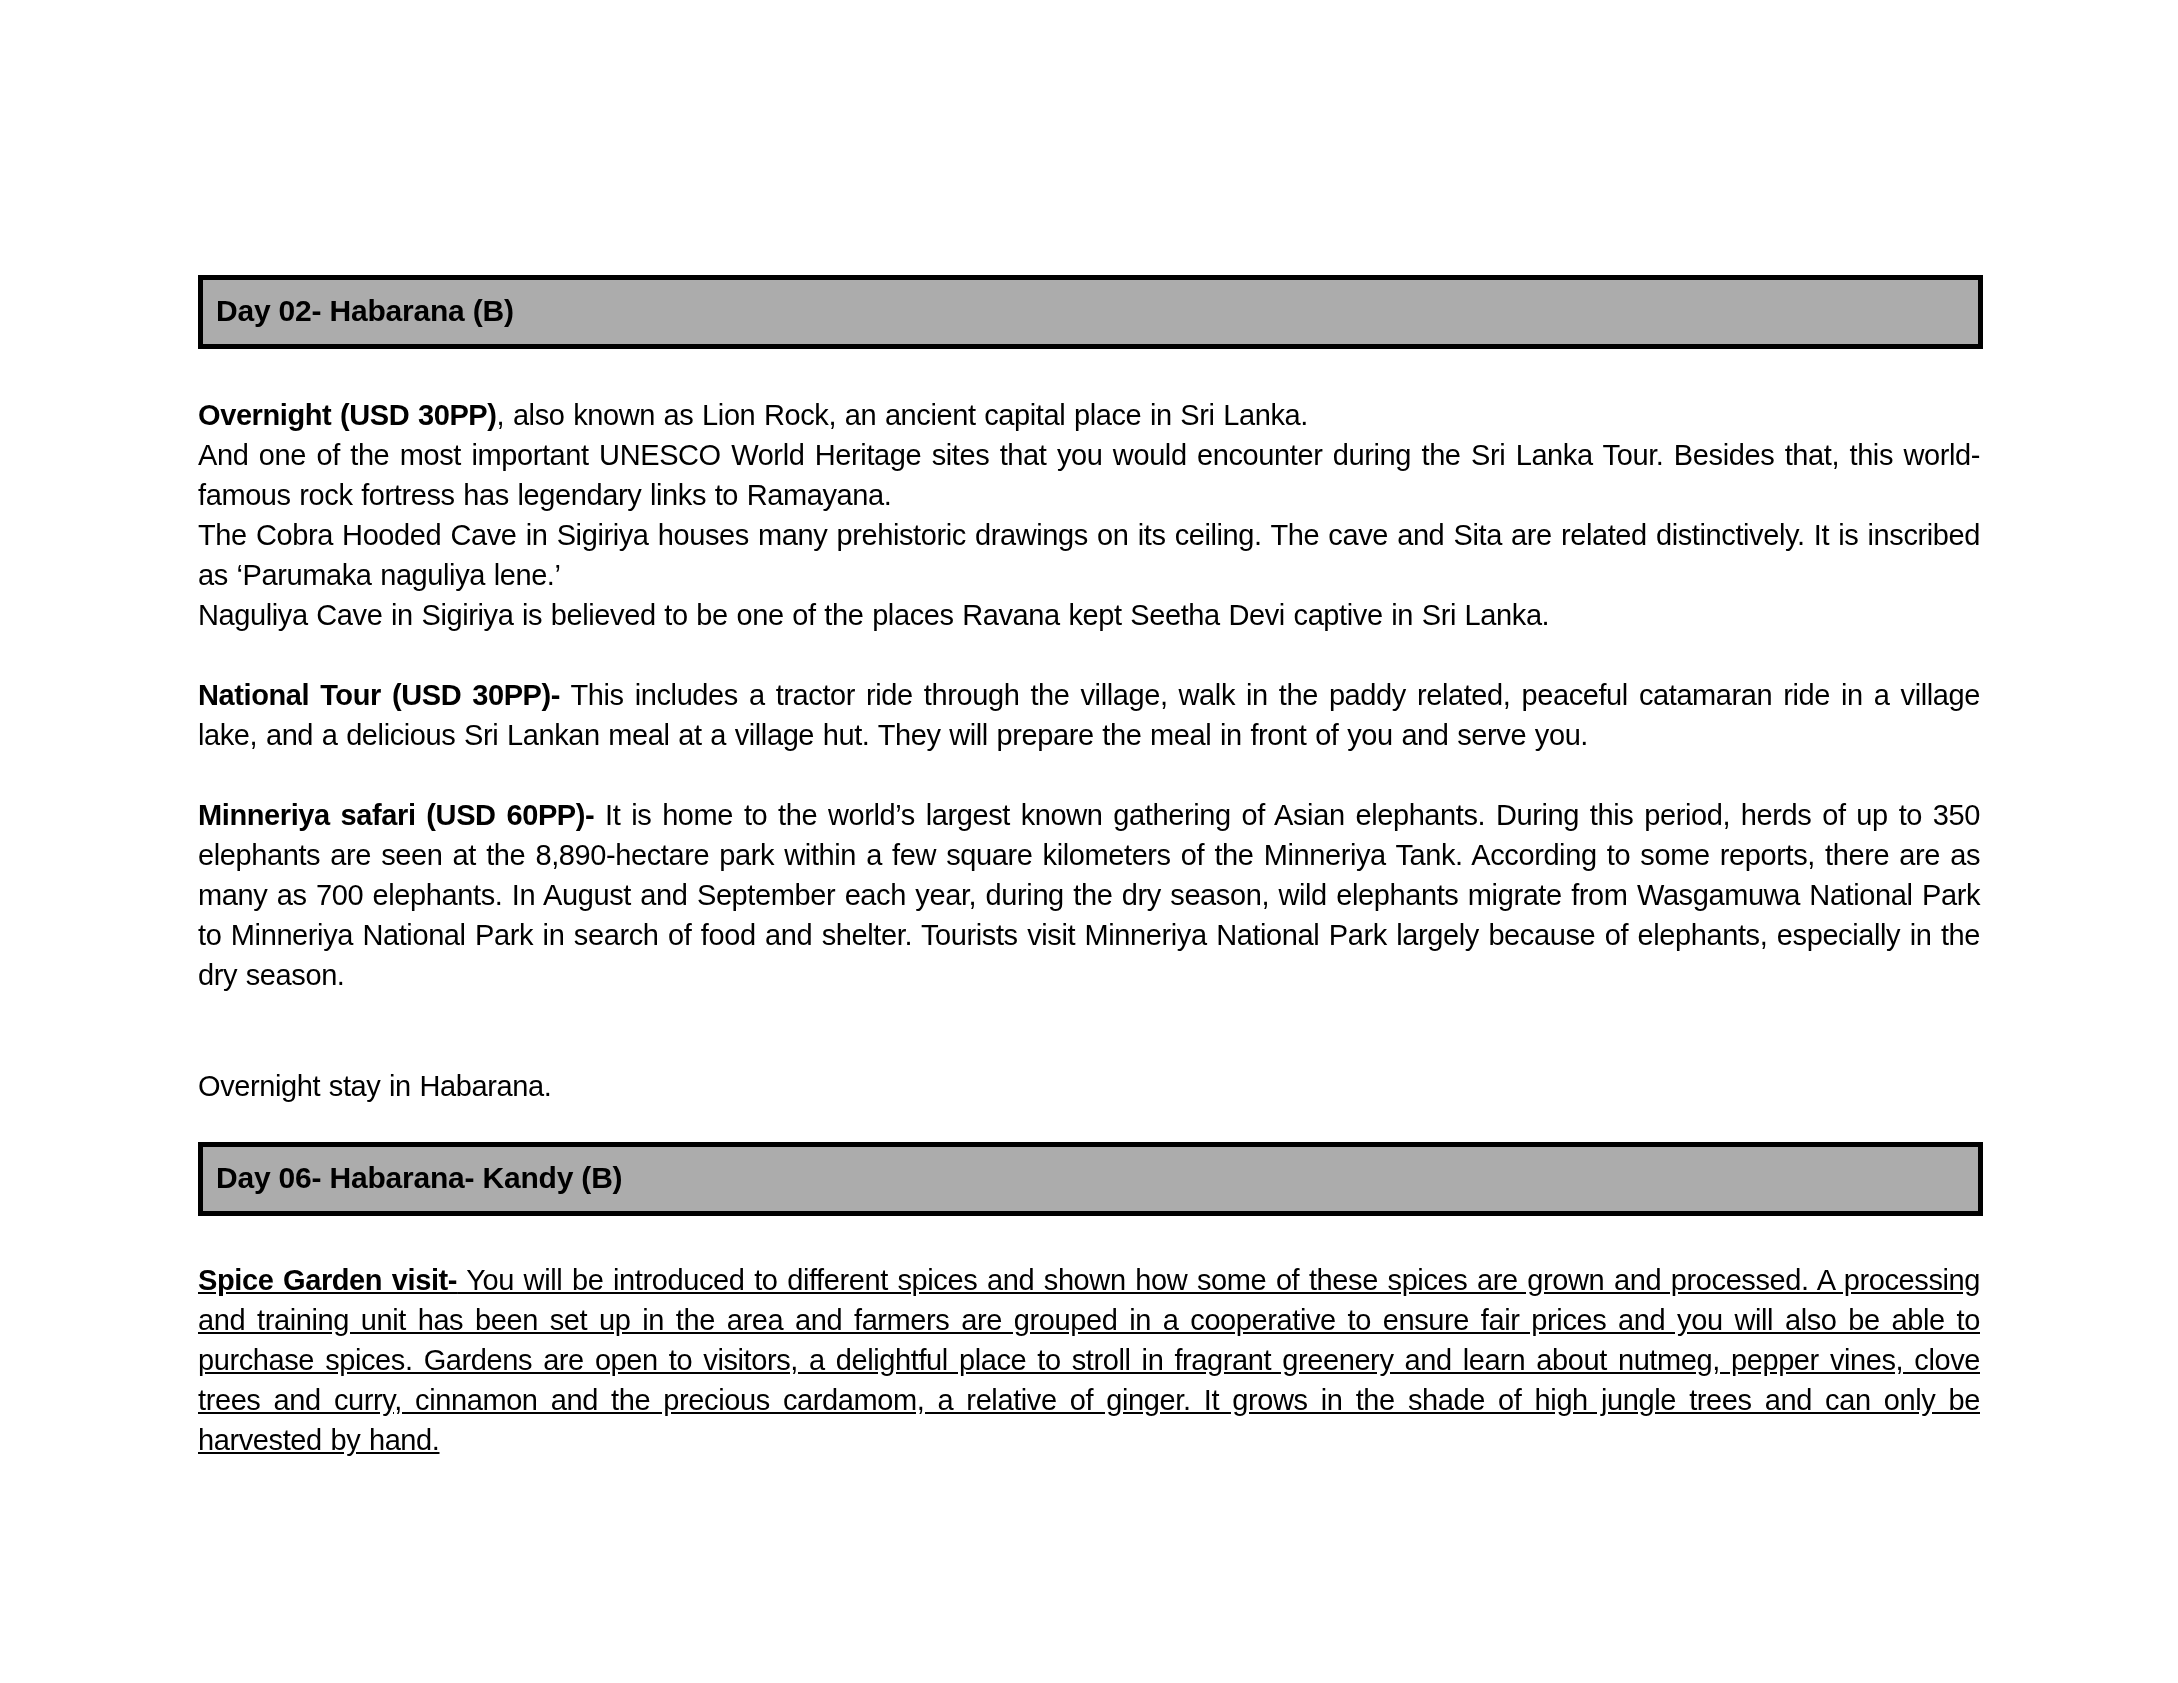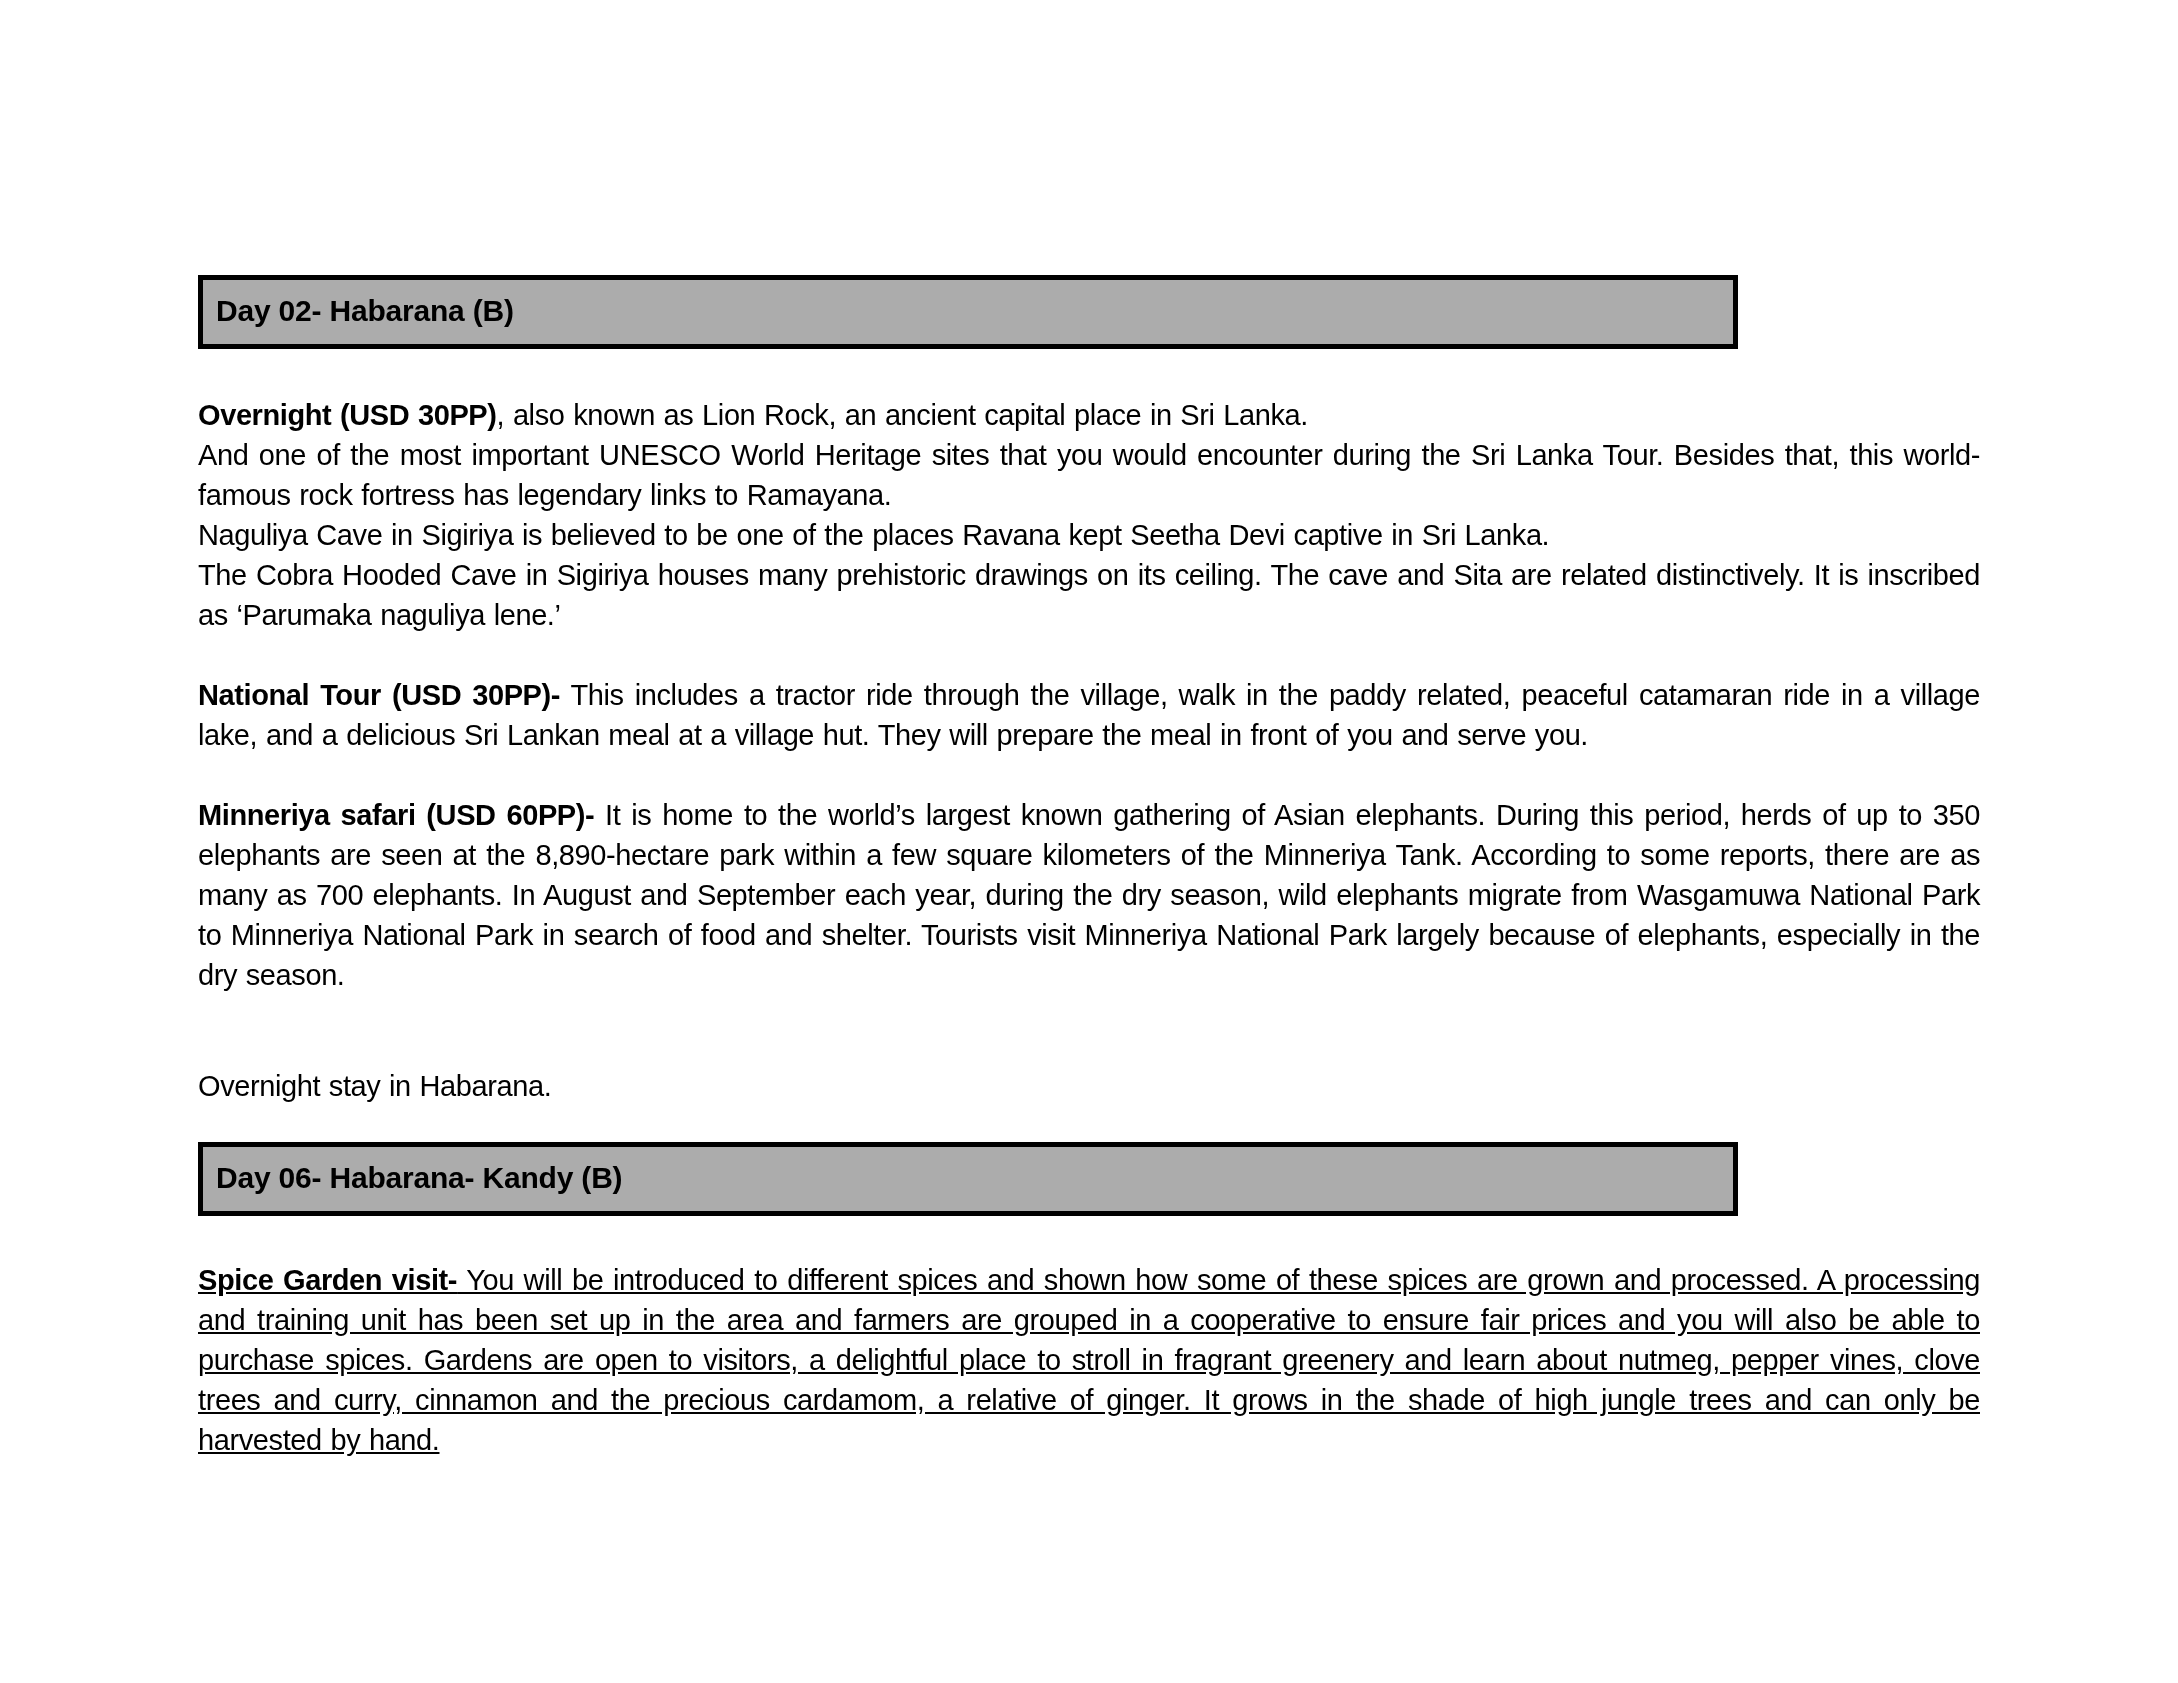--- a/index.html
+++ b/index.html
@@ -17,21 +17,21 @@
     color: #000000;
   }
   .content {
     position: absolute;
     left: 198px;
     top: 0;
     width: 1782px;
   }
   .header-bar {
     box-sizing: border-box;
-    width: 1540px;
+    width: 1785px;
     height: 74px;
     background: #acacac;
     border: 5px solid #000000;
     display: flex;
     align-items: center;
     padding: 10px 0 12px 13px;
   }
   .header-bar .header-label {
     font-size: 30px;
     font-weight: bold;
@@ -63,22 +63,22 @@
 <div class="page">
   <div class="content">
 
     <div class="header-bar bar-day02">
       <span class="header-label">Day 02- Habarana (B)</span>
     </div>
 
     <div class="block-sigiriya">
       <p class="body-line"><span class="lead">Overnight (USD 30PP)</span><span>, also known as Lion Rock, an ancient capital place in Sri Lanka.</span></p>
       <p class="body-line"><span>And one of the most important UNESCO World Heritage sites that you would encounter during the Sri Lanka Tour. Besides that, this world-famous rock fortress has legendary links to Ramayana.</span></p>
+      <p class="body-line"><span>The Cobra Hooded Cave in Sigiriya houses many prehistoric drawings on its ceiling. The cave and Sita are related distinctively. It is inscribed as ‘Parumaka naguliya lene.’</span></p>
       <p class="body-line"><span>Naguliya Cave in Sigiriya is believed to be one of the places Ravana kept Seetha Devi captive in Sri Lanka.</span></p>
-      <p class="body-line"><span>The Cobra Hooded Cave in Sigiriya houses many prehistoric drawings on its ceiling. The cave and Sita are related distinctively. It is inscribed as ‘Parumaka naguliya lene.’</span></p>
     </div>
 
     <div class="block-village">
       <p class="body-line"><span class="lead">National Tour (USD 30PP)-</span><span> This includes a tractor ride through the village, walk in the paddy related, peaceful catamaran ride in a village lake, and a delicious Sri Lankan meal at a village hut. They will prepare the meal in front of you and serve you.</span></p>
     </div>
 
     <div class="block-minneriya">
       <p class="body-line"><span class="lead">Minneriya safari (USD 60PP)-</span><span> It is home to the world’s largest known gathering of Asian elephants. During this period, herds of up to 350 elephants are seen at the 8,890-hectare park within a few square kilometers of the Minneriya Tank. According to some reports, there are as many as 700 elephants. In August and September each year, during the dry season, wild elephants migrate from Wasgamuwa National Park to Minneriya National Park in search of food and shelter. Tourists visit Minneriya National Park largely because of elephants, especially in the dry season.</span></p>
     </div>
 

